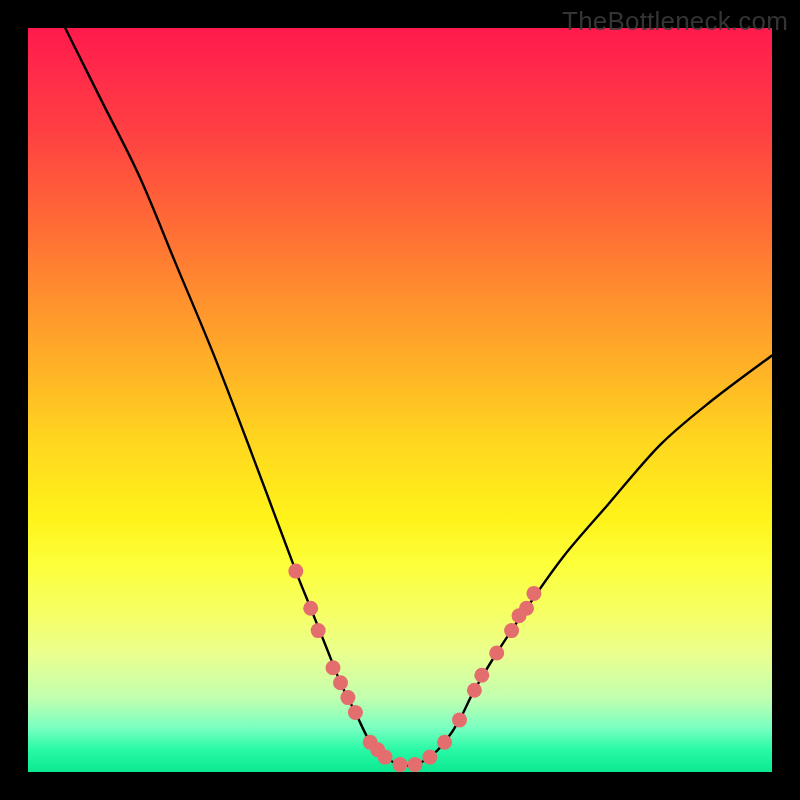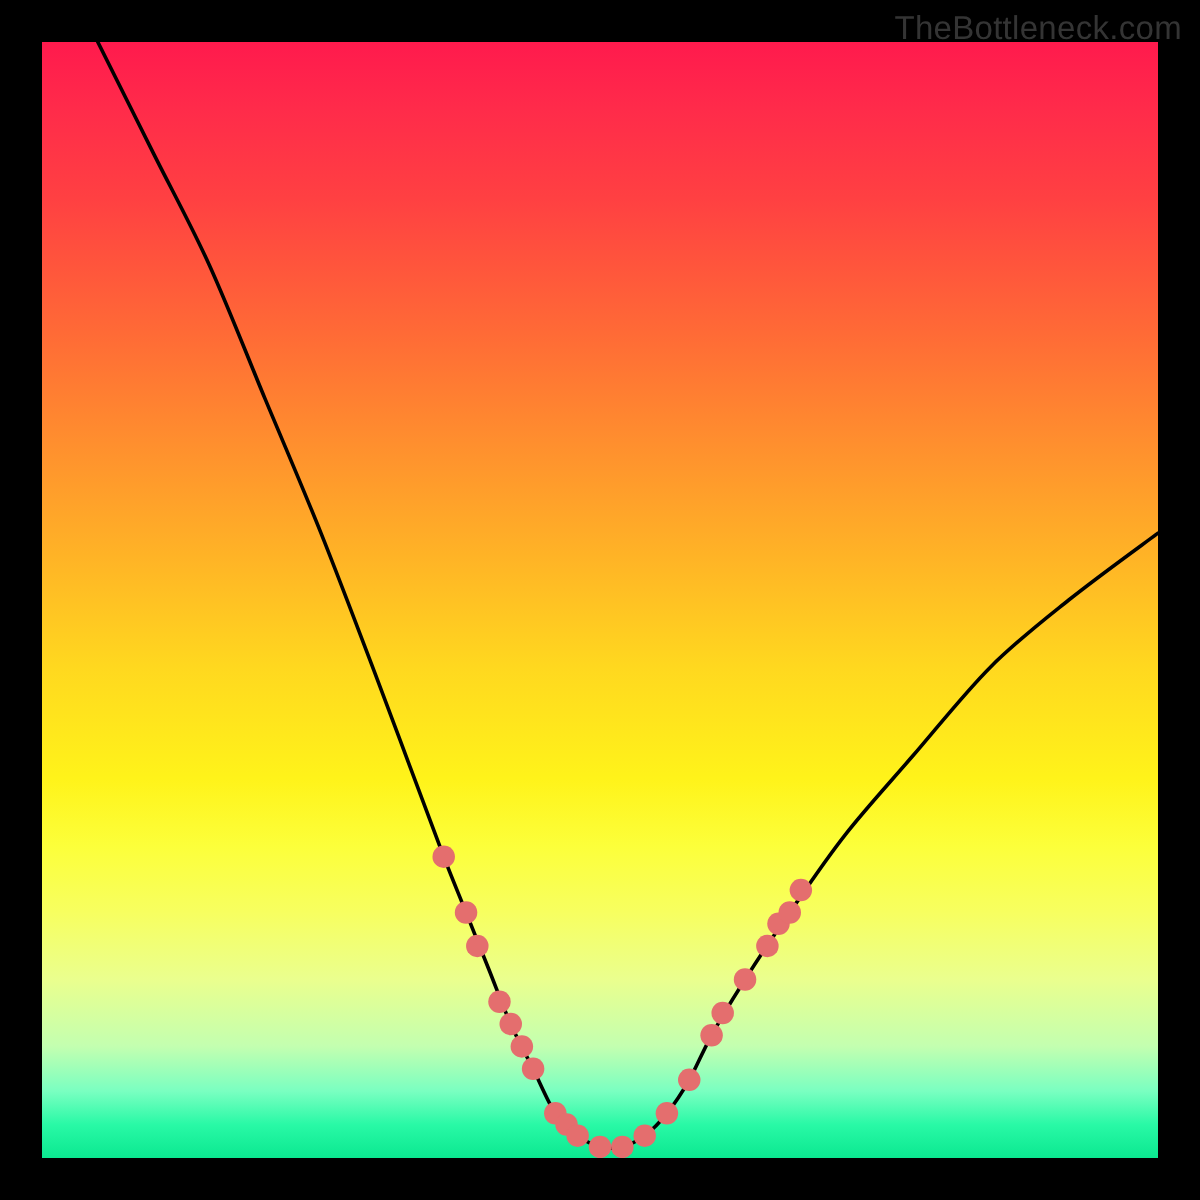--- a/index.html
+++ b/index.html
@@ -50,21 +50,21 @@
       #7affc1 94%,
       #29f9a6 97%,
       #0be890 100%
     );
   }
   .watermark {
     position: absolute;
     top: 6px;
     right: 12px;
     color: #3e3e3e;
-    font-size: 22px;
+    font-size: 26px;
     font-weight: 500;
     letter-spacing: 0.2px;
     opacity: 0.85;
     user-select: none;
   }
   svg.curve {
     position: absolute;
     left: 0;
     top: 0;
     width: 100%;

